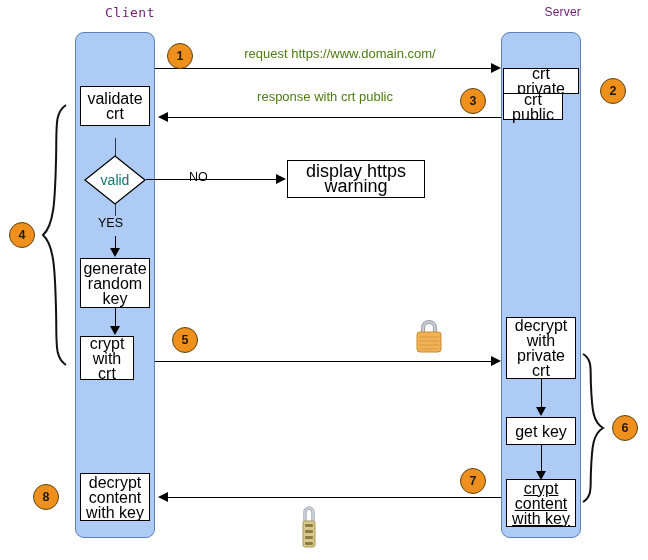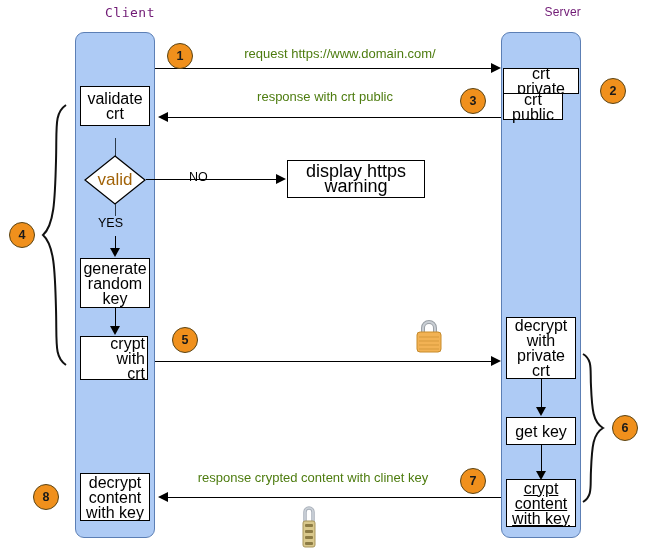--- a/index.html
+++ b/index.html
@@ -73,22 +73,22 @@
   }
   .diamond-wrap .dia-label {
     position: absolute;
     left: 0;
     top: 0;
     width: 100%;
     height: 100%;
     display: flex;
     align-items: center;
     justify-content: center;
-    font-size: 17px;
-    color: #a16207;
+    font-size: 14px;
+    color: #0f766e;
   }
 
   
   .hline {
     position: absolute;
     height: 0;
     border-top: 1.3px solid #000000;
   }
   .vline {
     position: absolute;
@@ -207,21 +207,21 @@
   <div class="vline" style="left:114.5px; top:236px; height:14px;"></div>
   <div class="arrowhead down" style="left:110px; top:248px;"></div>
 
   <div class="node" style="left:80px; top:258px; width:70px; height:50px;">generate
 random
 key</div>
 
   <div class="vline" style="left:114.5px; top:308px; height:22px;"></div>
   <div class="arrowhead down" style="left:110px; top:326px;"></div>
 
-  <div class="node" style="left:80px; top:336px; width:68px; height:44px;text-align:right;">crypt with
+  <div class="node" style="left:80px; top:336px; width:54px; height:44px;">crypt with
 crt</div>
 
   <svg class="brace" style="left:40px; top:103px;" width="30" height="264" viewBox="0 0 30 264">
     <path d="M26,2 C14,10 17,24 16,58 C15,98 14,122 3,132 C14,142 15,166 16,206 C17,240 14,254 26,262" fill="none" stroke="#111111" stroke-width="2"></path>
   </svg>
   <div class="badge" style="left:9px; top:222px;">4</div>
 
   <div class="hline" style="left:155px; top:361px; width:336px;"></div>
   <div class="arrowhead right" style="left:491px; top:356px;"></div>
   <div class="badge" style="left:172px; top:327px;">5</div>
@@ -254,21 +254,20 @@
 
   <div class="node" style="left:506px; top:479px; width:70px; height:48px;text-decoration:underline;">crypt
 content
 with key</div>
 
   <svg class="brace" style="left:580px; top:352px;" width="26" height="152" viewBox="0 0 26 152">
     <path d="M3,2 C13,8 10,18 11,34 C12,58 13,70 23,76 C13,82 12,94 11,118 C10,134 13,144 3,150" fill="none" stroke="#111111" stroke-width="2"></path>
   </svg>
   <div class="badge" style="left:612px; top:415px;">6</div>
 
-  <div class="edge-label" style="left:175px; top:470px; width:276px;">response crypted content with clinet key</div>
   <div class="hline" style="left:168px; top:497px; width:333px;"></div>
   <div class="arrowhead left" style="left:158px; top:492px;"></div>
   <div class="badge" style="left:460px; top:468px;">7</div>
 
   <svg class="lock" style="left:297px; top:502px;" width="24" height="50" viewBox="0 0 24 50">
     <path d="M8,20 L8,10 a4,4 0 0 1 8,0 L16,20" fill="none" stroke="#a9b0ba" stroke-width="3.5"></path>
     <path d="M8,20 L8,10 a4,4 0 0 1 8,0 L16,20" fill="none" stroke="#cdd3da" stroke-width="1.6"></path>
     <rect x="6" y="19" width="12" height="26" rx="2" fill="#d9c88c" stroke="#a8955a" stroke-width="1"></rect>
     <g fill="#8d7c45">
       <rect x="8" y="22" width="8" height="3" rx="1"></rect>

